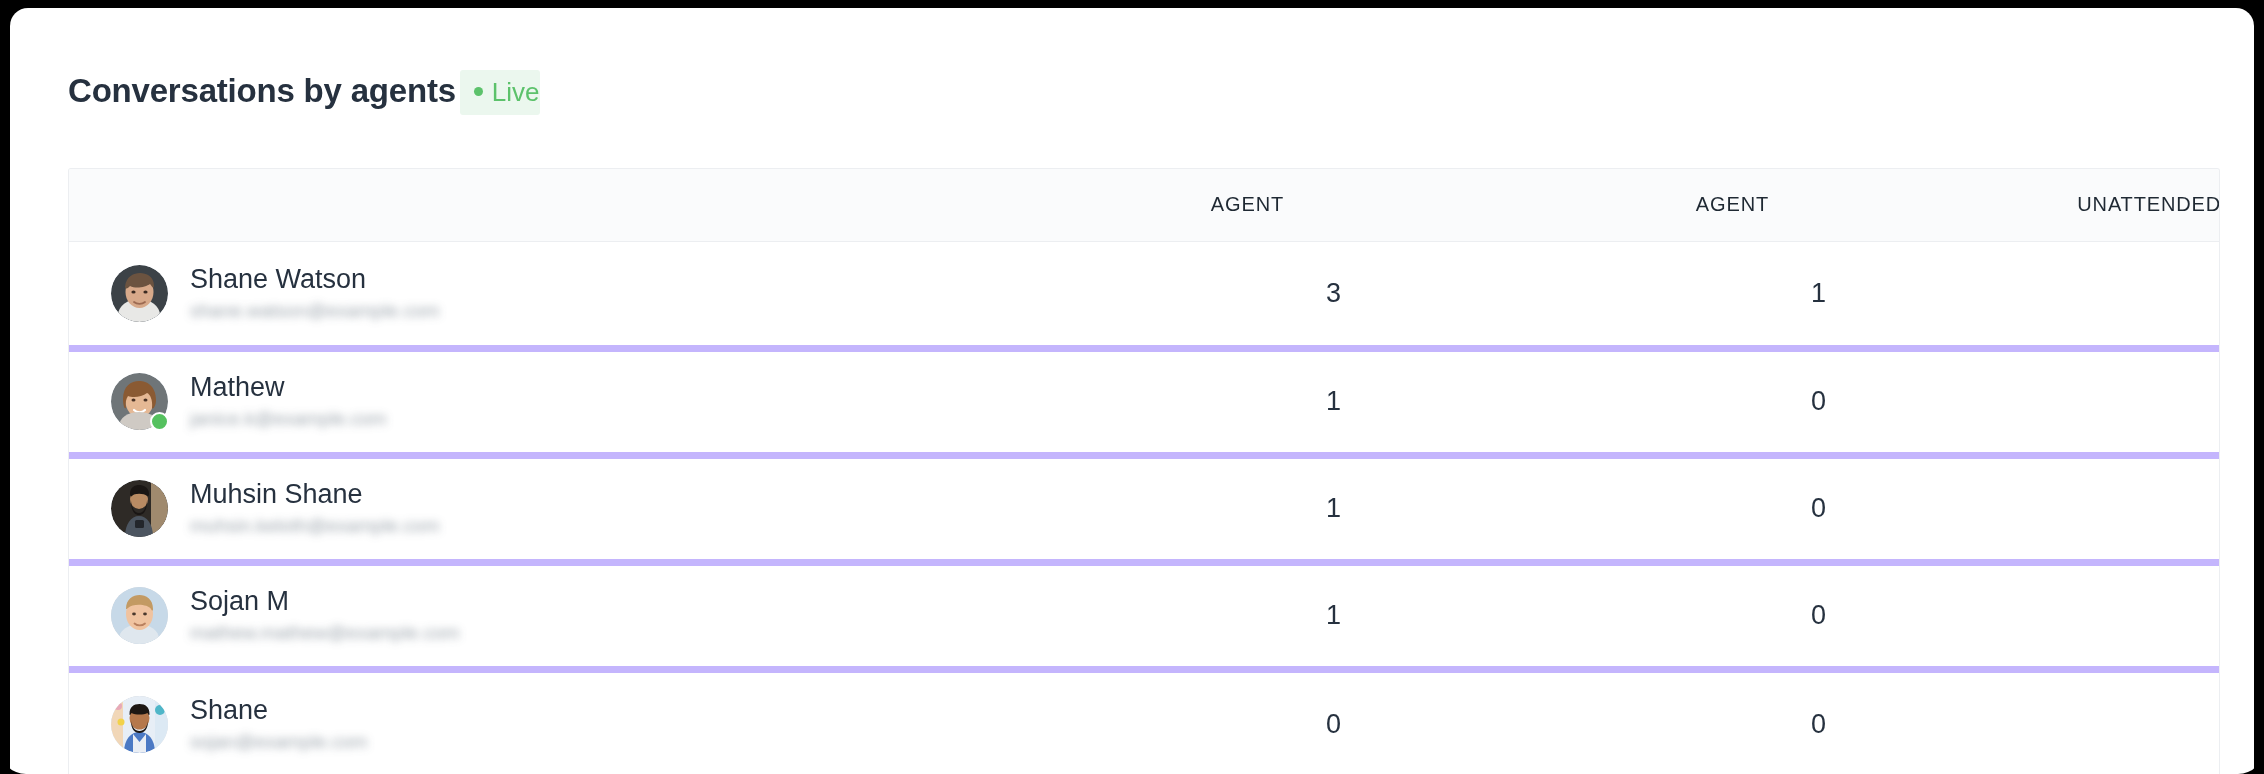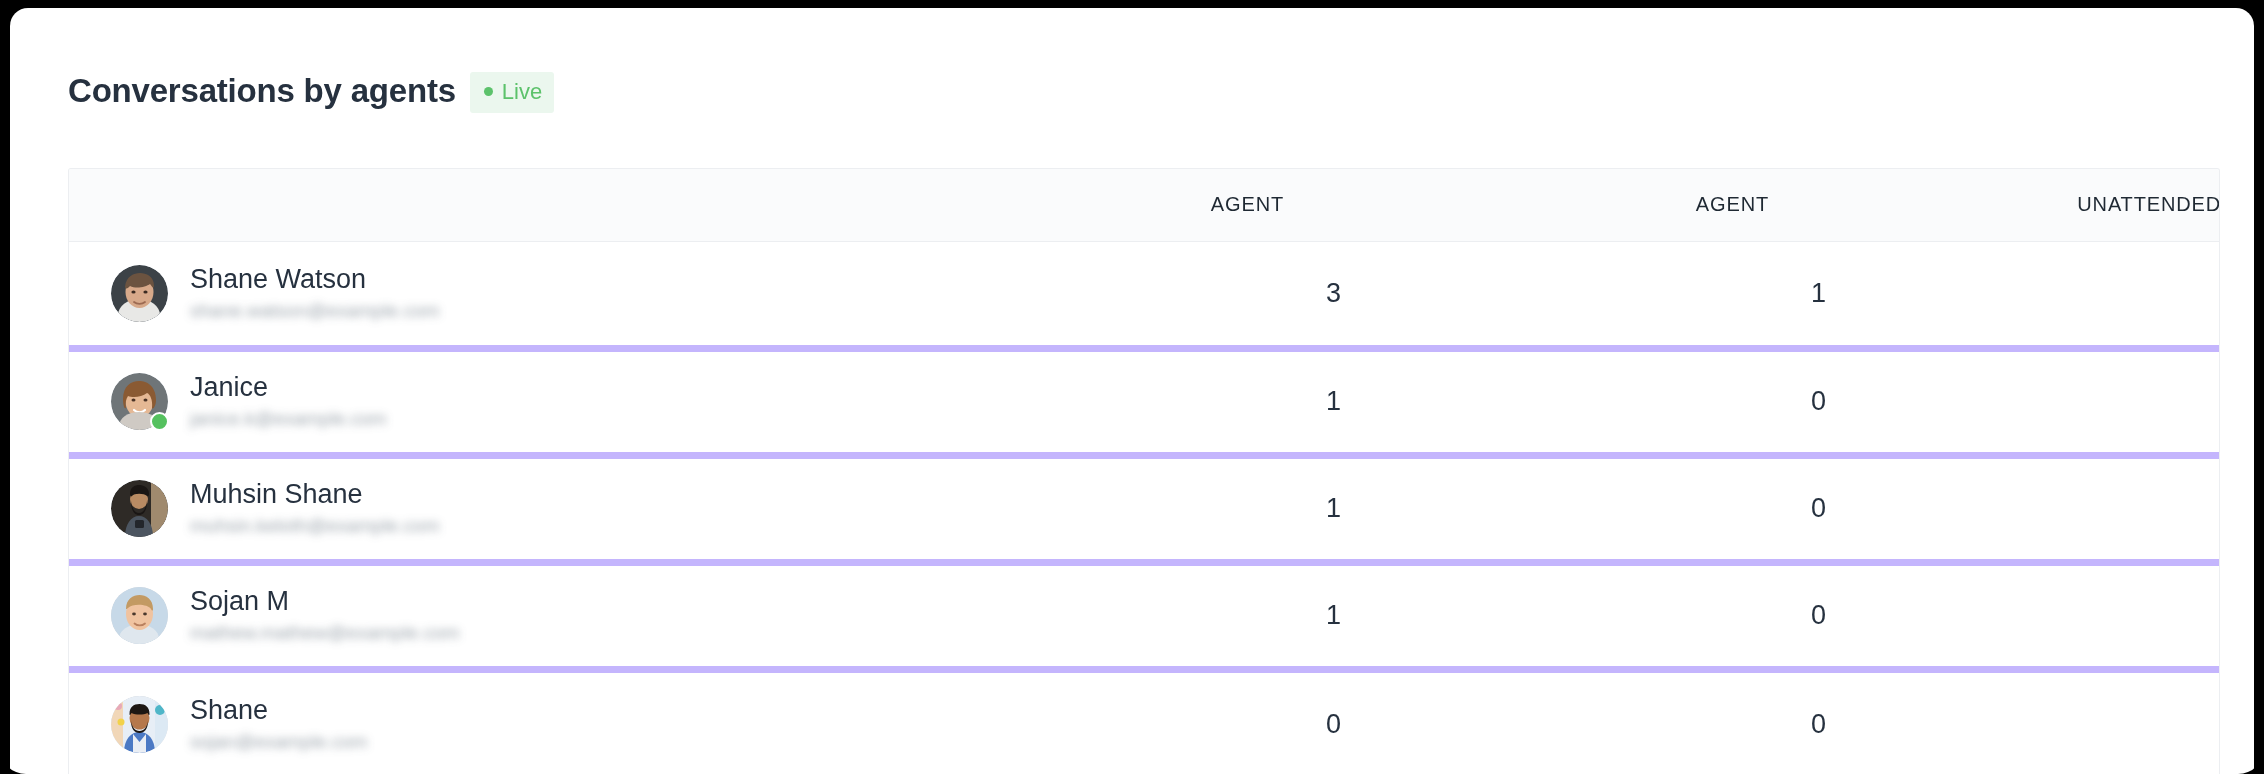--- a/index.html
+++ b/index.html
@@ -32,44 +32,44 @@
     height: 766px;
     background: #ffffff;
     border-radius: 18px 18px 0 0;
     overflow: hidden;
   }
 
   
   .card-header {
     display: flex;
     align-items: center;
-    gap: 14px;
+    gap: 4px;
     padding: 56px 0 0 58px;
     height: 108px;
   }
 
   .panel-title {
     font-size: 33px;
     font-weight: 700;
     letter-spacing: -0.2px;
     color: #26313f;
     line-height: 1;
     white-space: nowrap;
   }
 
   .live-badge {
     display: inline-flex;
     align-items: center;
     gap: 9px;
     background: #ebf7ee;
     color: #5cc26b;
-    font-size: 22px;
+    font-size: 26px;
     font-weight: 400;
     line-height: 1;
-    padding: 9px 12px 10px 14px;
+    padding: 9px 0 10px 14px;
     border-radius: 3px;
     position: relative;
     top: 2px;
   }
 
   .live-dot {
     width: 9px;
     height: 9px;
     border-radius: 50%;
     background: #5cc26b;
@@ -261,21 +261,21 @@
                         <ellipse cx="22.5" cy="27" rx="2" ry="1.5" fill="#4b3326"></ellipse>
                         <ellipse cx="34.5" cy="27" rx="2" ry="1.5" fill="#4b3326"></ellipse>
                         <path d="M23 37c3 3 8 3 11 0" stroke="#fff" stroke-width="2.2" fill="none" stroke-linecap="round"></path>
                         <ellipse cx="28" cy="53" rx="20" ry="14" fill="#cfcac4"></ellipse>
                       </g>
                     </svg>
                   </span>
                   <span class="online-dot"></span>
                 </div>
                 <div class="agent-text">
-                  <div class="agent-name">Janice</div>
+                  <div class="agent-name">Mathew</div>
                   <div class="agent-email">janice.k@example.com</div>
                 </div>
               </div>
             </td>
             <td class="num-cell">1</td>
             <td class="num-cell">0</td>
           </tr>
 
           <tr>
             <td>

